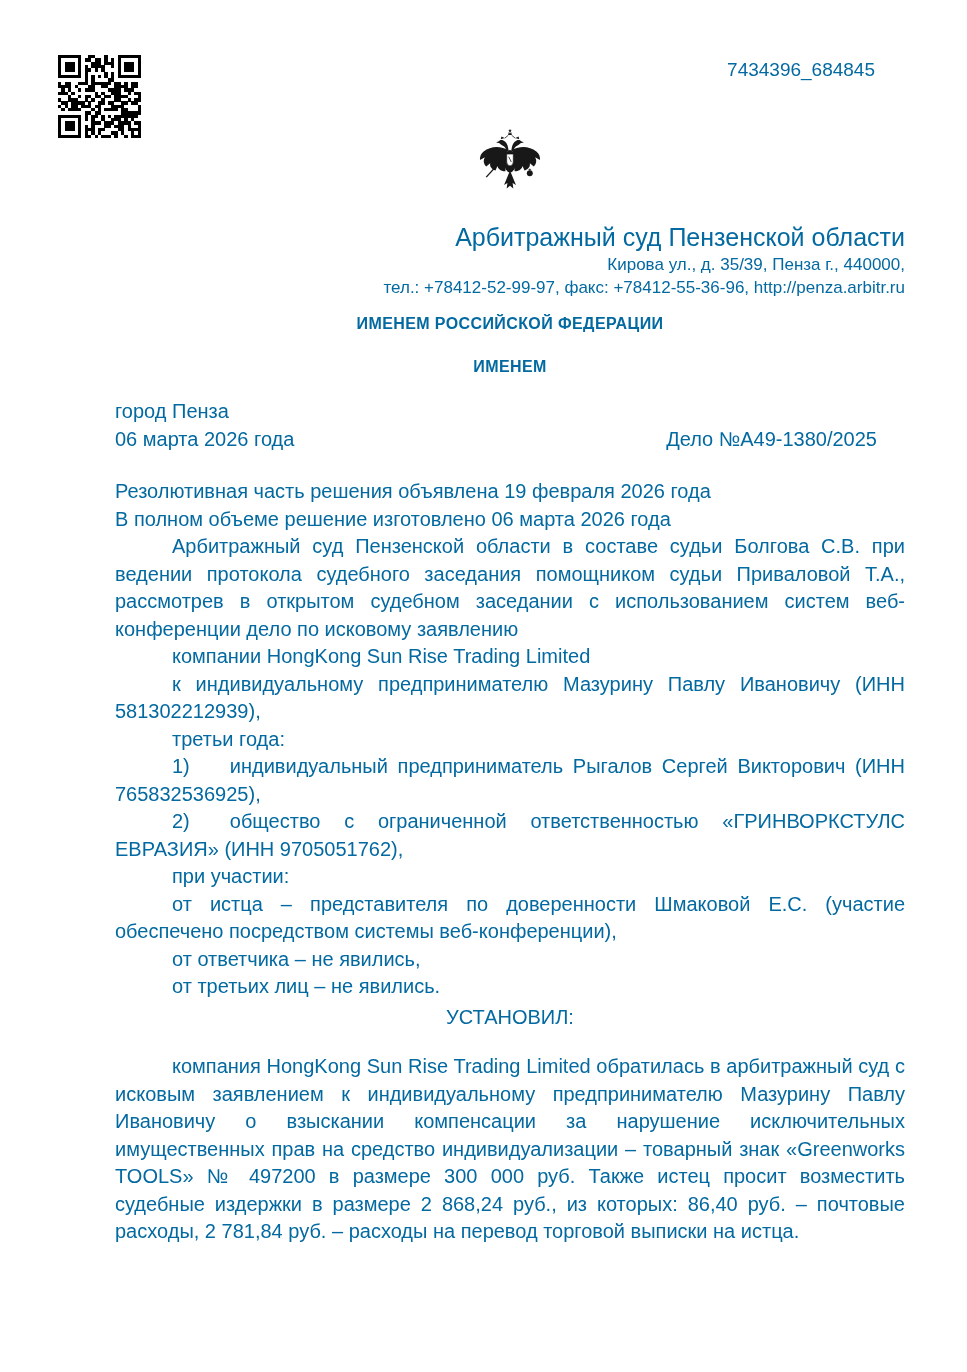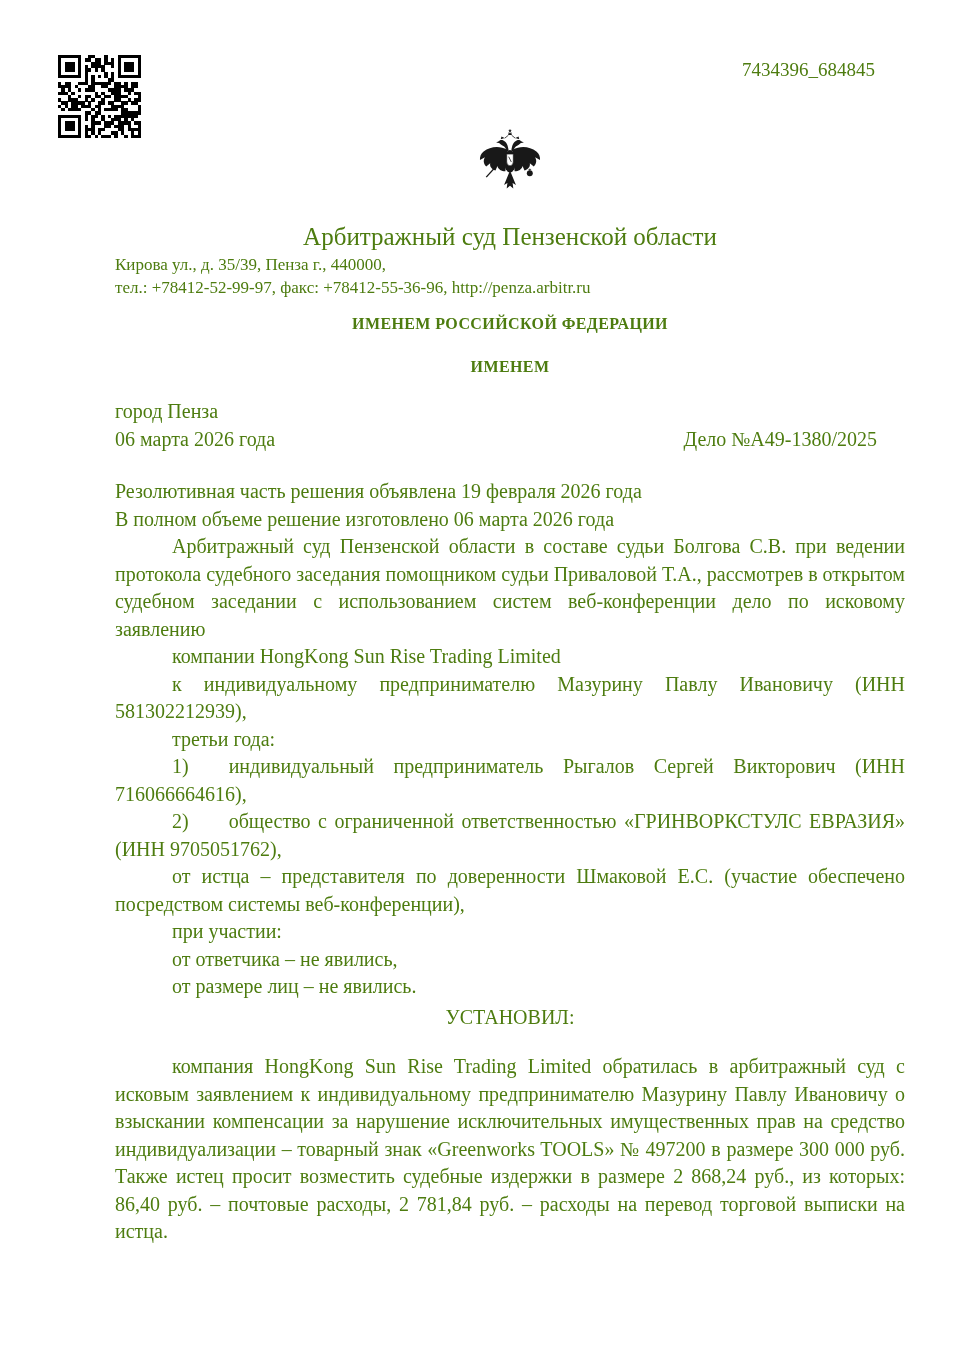--- a/index.html
+++ b/index.html
@@ -1,34 +1,34 @@
 <!DOCTYPE html>
 <html lang="ru"><head>
 <meta charset="utf-8">
 <style>
   html,body{margin:0;padding:0;background:#fff;}
   .page{
     position:relative;
     width:967px;height:1372px;
     background:#fff;
-    color:#4d7c0f;
-    font-family:Liberation Serif, serif;
+    color:#0369a1;
+    font-family:Liberation Sans, sans-serif;
     font-size:20px;
     line-height:27.5px;
     overflow:hidden;
   }
   .qr{position:absolute;left:58px;top:55px;width:83px;height:83px;}
   .doc-number{
     position:absolute;top:58px;right:92px;
     font-size:19px;line-height:24px;
   }
   .doc{position:absolute;left:115px;right:62px;top:0;}
   .emblem{margin-top:123px;text-align:center;height:74px;}
-  .court-name{margin-top:24px;text-align:center;font-size:25px;line-height:32px;}
-  .court-addr{text-align:left;font-size:17px;line-height:23px;}
+  .court-name{margin-top:24px;text-align:right;font-size:25px;line-height:32px;}
+  .court-addr{text-align:right;font-size:17px;line-height:23px;}
   .h-bold{text-align:center;font-weight:bold;font-size:16px;line-height:26px;letter-spacing:.4px;}
   .imen{margin-top:12px;}
   .resh{margin-top:17px;}
   .city{margin-top:18px;}
   .daterow{display:flex;justify-content:space-between;padding-right:28px;}
   p{margin:0;}
   .res-block{margin-top:25px;}
   .bodytext{}
   .ind{text-indent:57px;}
   .jst{text-align:justify;}
@@ -432,26 +432,26 @@
     <div class="res-block">
       <p>Резолютивная часть решения объявлена 19 февраля 2026 года</p>
       <p>В полном объеме решение изготовлено 06 марта 2026 года</p>
     </div>
 
     <div class="bodytext">
       <p class="ind jst">Арбитражный суд Пензенской области в составе судьи Болгова С.В. при ведении протокола судебного заседания помощником судьи Приваловой Т.А., рассмотрев в открытом судебном заседании с использованием систем веб-конференции дело по исковому заявлению</p>
       <p class="ind">компании HongKong Sun Rise Trading Limited</p>
       <p class="ind jst">к индивидуальному предпринимателю Мазурину Павлу Ивановичу (ИНН 581302212939),</p>
       <p class="ind">третьи года:</p>
-      <p class="ind jst">1)  индивидуальный предприниматель Рыгалов Сергей Викторович (ИНН 716066664616),</p>
+      <p class="ind jst">1)  индивидуальный предприниматель Рыгалов Сергей Викторович (ИНН 765832536925),</p>
       <p class="ind jst">2)  общество с ограниченной ответственностью «ГРИНВОРКСТУЛС ЕВРАЗИЯ» (ИНН 9705051762),</p>
+      <p class="ind">при участии:</p>
       <p class="ind jst">от истца – представителя по доверенности Шмаковой Е.С. (участие обеспечено посредством системы веб-конференции),</p>
-      <p class="ind">при участии:</p>
       <p class="ind">от ответчика – не явились,</p>
-      <p class="ind">от размере лиц – не явились.</p>
+      <p class="ind">от третьих лиц – не явились.</p>
     </div>
 
     <div class="ustanovil">УСТАНОВИЛ:</div>
 
     <p class="ind jst">компания HongKong Sun Rise Trading Limited обратилась в арбитражный суд с исковым заявлением к индивидуальному предпринимателю Мазурину Павлу Ивановичу о взыскании компенсации за нарушение исключительных имущественных прав на средство индивидуализации – товарный знак «Greenworks TOOLS» № 497200 в размере 300 000 руб. Также истец просит возместить судебные издержки в размере 2 868,24 руб., из которых: 86,40 руб. – почтовые расходы, 2 781,84 руб. – расходы на перевод торговой выписки на истца.</p>
 
   </div>
 </div>
 
 </body></html>

